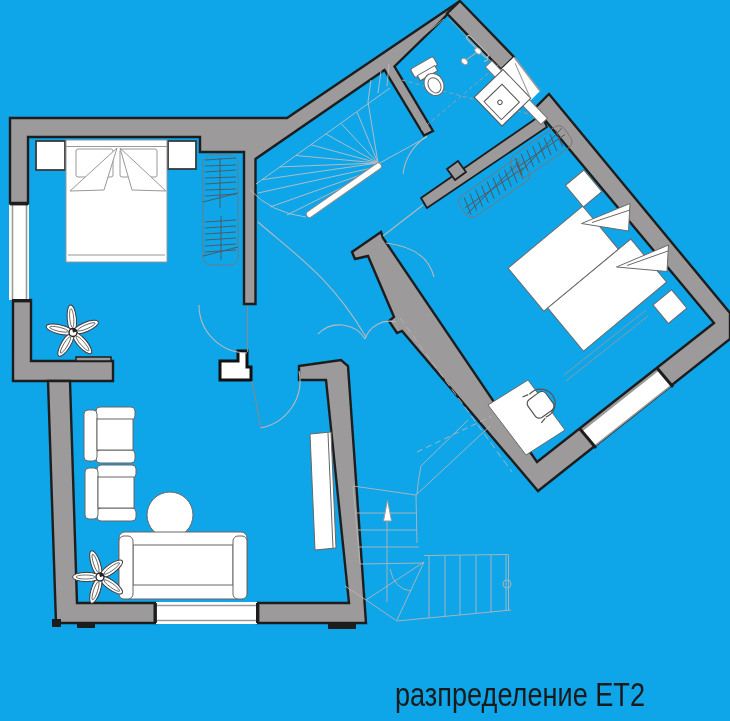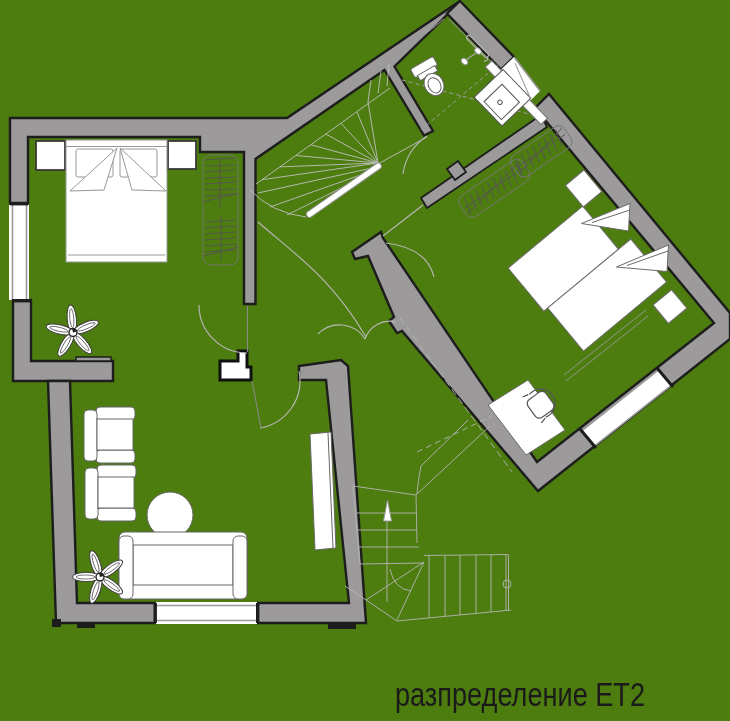--- a/index.html
+++ b/index.html
@@ -1,16 +1,16 @@
 <!DOCTYPE html>
 <html><head>
 <meta charset="utf-8">
 <style>
   html,body{margin:0;padding:0;background:#fff;}
-  #page{width:730px;height:721px;position:relative;overflow:hidden;background:#4d7c0f;
+  #page{width:730px;height:721px;position:relative;overflow:hidden;background:#0ea5e9;
         font-family:"Liberation Sans", sans-serif;}
   svg{position:absolute;left:0;top:0;}
 </style>
 </head>
 <body>
 <div id="page">
 <svg width="730" height="721" viewBox="0 0 730 721">
 <defs>
 </defs>
 

